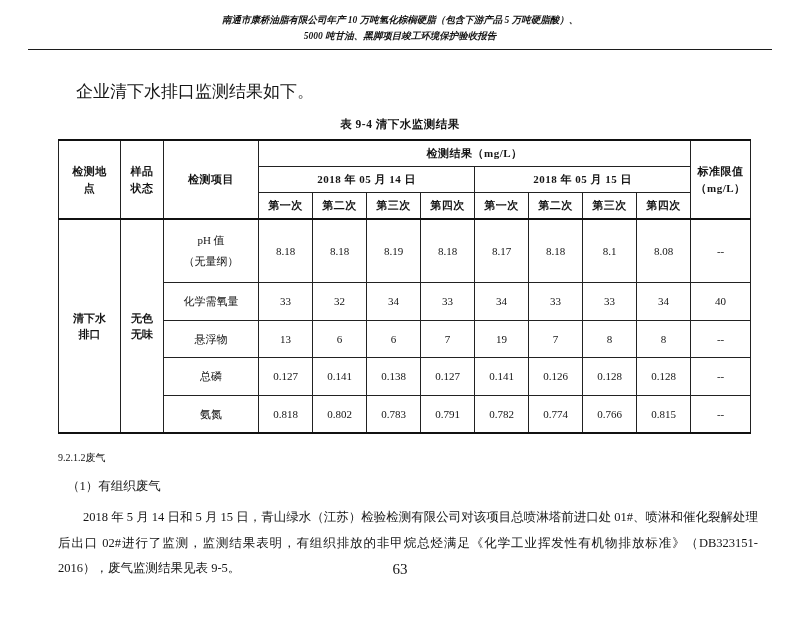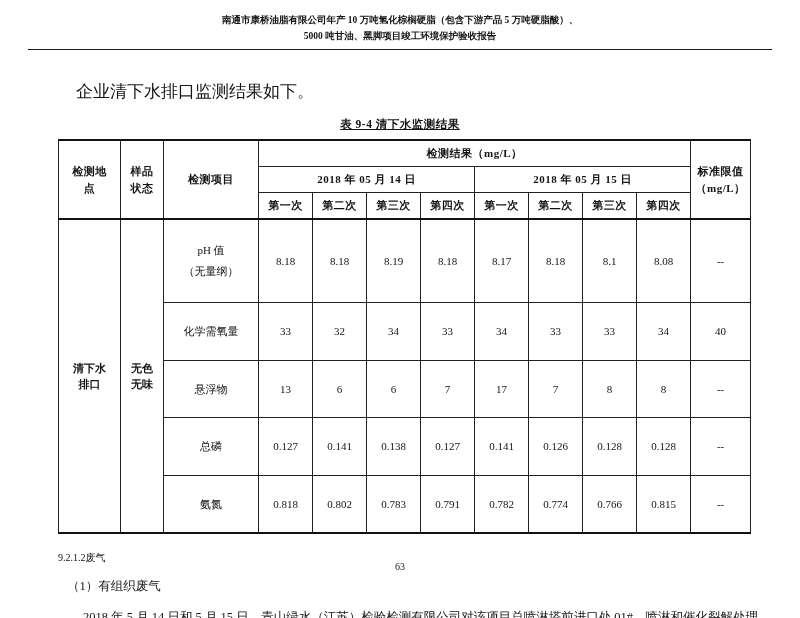--- a/index.html
+++ b/index.html
@@ -6,55 +6,55 @@
   body {
     width:800px; height:618px; background:#ffffff; color:#141414;
     font-family:"Liberation Serif","DejaVu Serif",serif;
     overflow:hidden;
   }
   .page { position:relative; width:800px; height:618px; }
 
   .page-header {
     margin:12px 28px 0 28px; padding-bottom:5px;
     border-bottom:1.6px solid #1c1c1c;
-    text-align:center; font-weight:bold; font-size:9.5px; line-height:1.7;
+    text-align:center; font-weight:bold; font-size:9.5px; line-height:1.7;font-style:italic;
   }
 
   main { margin:0 42px; }
 
   .intro { margin:30px 0 0 0; font-size:17px; text-indent:2em; }
 
-  .caption { margin:14px 0 7px 0; text-align:center; font-weight:bold; font-size:11.5px; letter-spacing:0.5px;text-decoration:underline; }
+  .caption { margin:14px 0 7px 0; text-align:center; font-weight:bold; font-size:11.5px; letter-spacing:0.5px; }
 
   table.results {
     table-layout:fixed; width:692px; margin-left:16px;
     border-collapse:collapse; font-size:11px; text-align:center;
     border-top:2.2px solid #111; border-bottom:2.2px solid #111;
     border-left:1.2px solid #222; border-right:1.2px solid #222;
   }
   .results th, .results td {
     border:1px solid #222; padding:4px 2px; vertical-align:middle;
     word-break:break-all;
   }
   .results thead th { font-weight:bold; letter-spacing:0.5px; line-height:1.55; }
   .results .hdr-bottom { border-bottom:2.2px solid #111; }
   .two-line { white-space:pre-line; line-height:2.0;font-weight:bold; }
-  .results tbody td { padding:20px 2px; line-height:1.5; }
+  .results tbody td { padding:10px 2px; line-height:1.5; }
   .results tbody .item-two-line { white-space:pre-line; line-height:1.9; }
 
   .section-heading { margin:17px 0 0 16px; font-size:10px; font-weight:normal; }
   .sub-heading { margin:13px 0 0 0; font-size:12.5px; text-indent:2em; }
   .body-para {
     margin:10px 0 0 16px; font-size:12.5px; line-height:2.05;
     text-align:justify; text-indent:2em;
   }
 
   .page-footer {
     position:absolute; top:549px; left:0; width:800px;
-    text-align:center; font-size:10px;
+    text-align:center; font-size:15px;
   }
 </style>
 </head>
 <body>
 
 <div class="page">
 
   <header class="page-header">
     <div>南通市康桥油脂有限公司年产 10 万吨氢化棕榈硬脂（包含下游产品 5 万吨硬脂酸）、</div>
     <div>5000 吨甘油、黑脚项目竣工环境保护验收报告</div>
@@ -136,21 +136,21 @@
           <td>33</td>
           <td>34</td>
           <td>40</td>
         </tr>
         <tr>
           <td>悬浮物</td>
           <td>13</td>
           <td>6</td>
           <td>6</td>
           <td>7</td>
-          <td>17</td>
+          <td>19</td>
           <td>7</td>
           <td>8</td>
           <td>8</td>
           <td>--</td>
         </tr>
         <tr>
           <td>总磷</td>
           <td>0.127</td>
           <td>0.141</td>
           <td>0.138</td>

